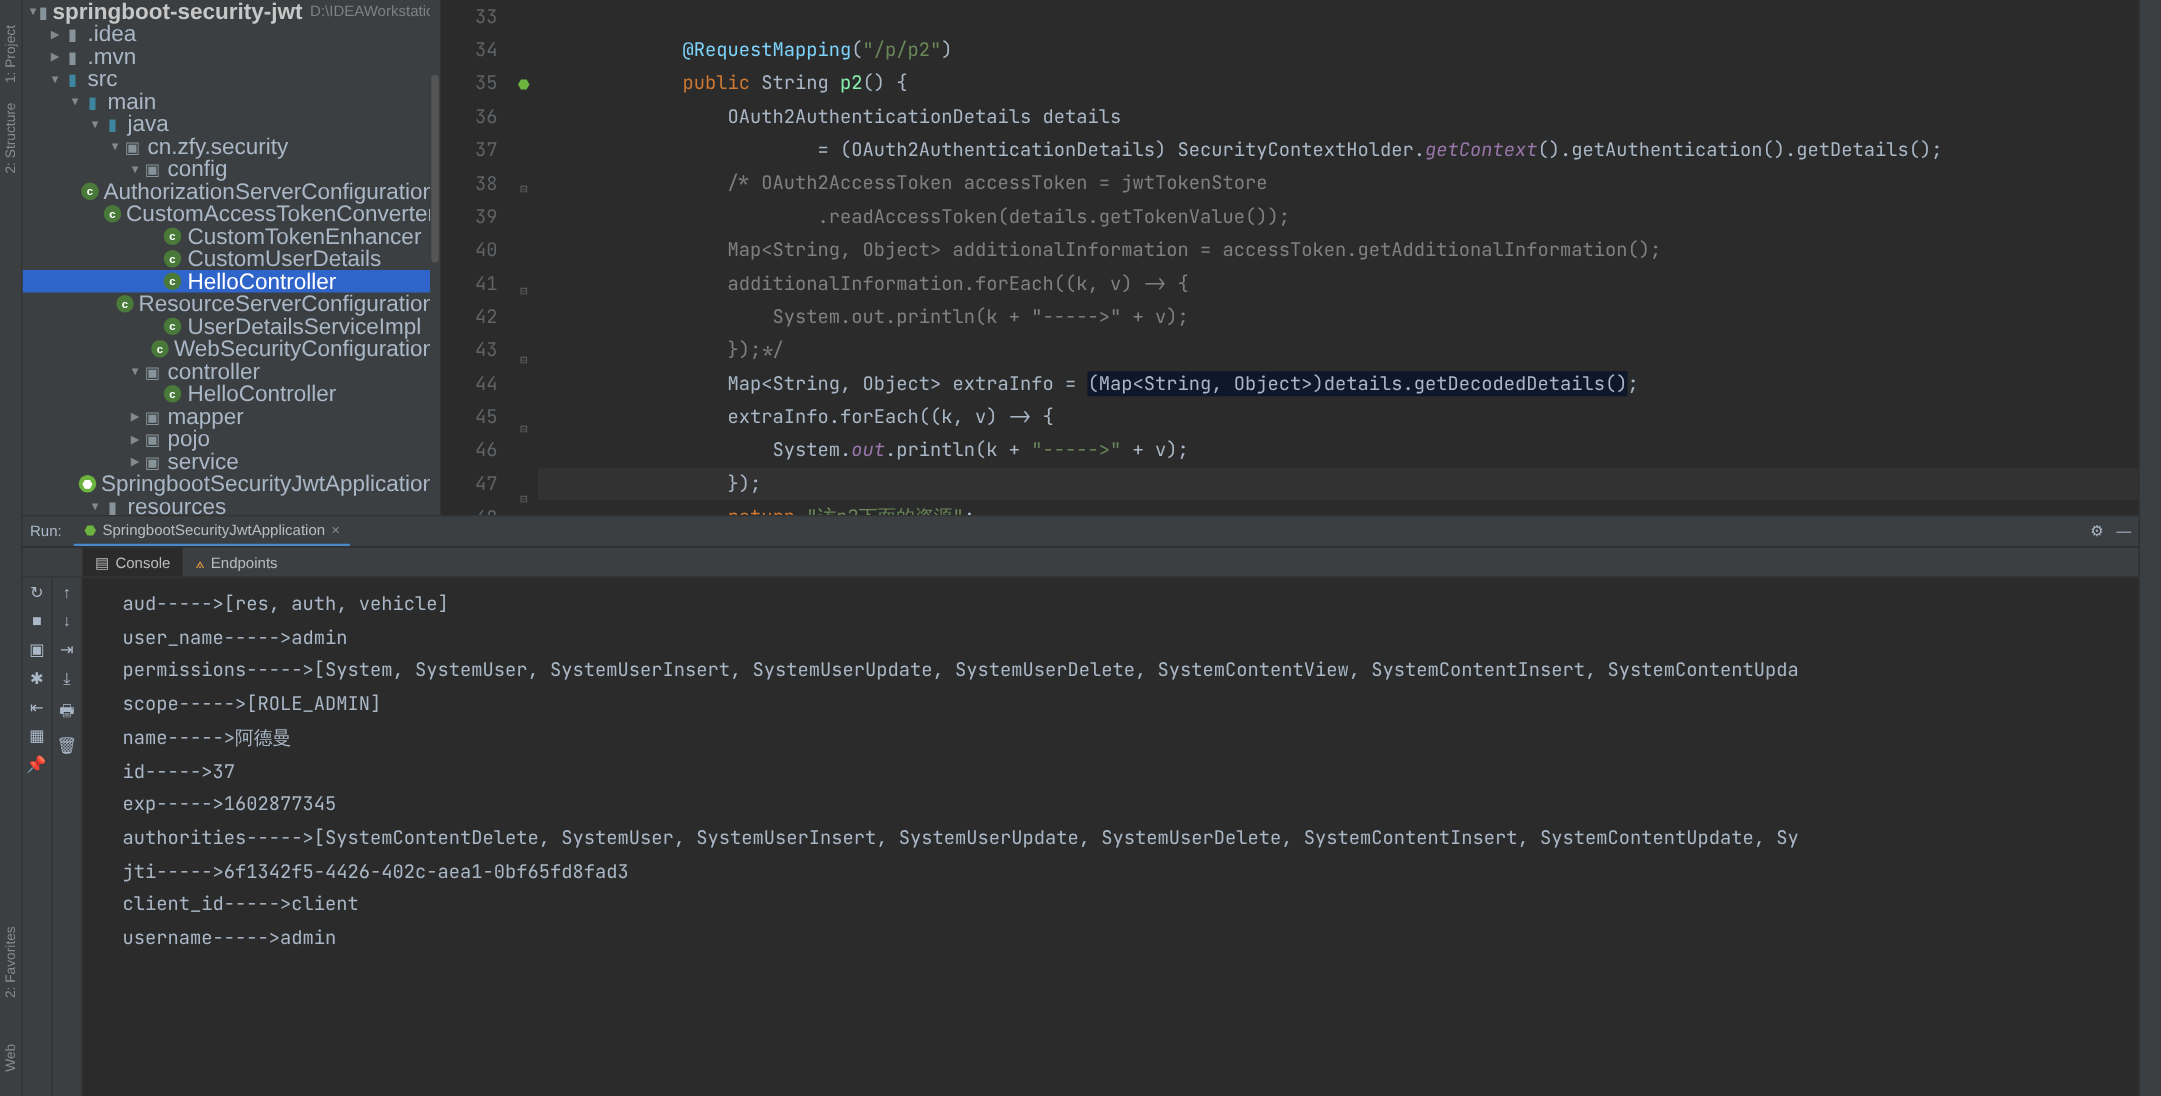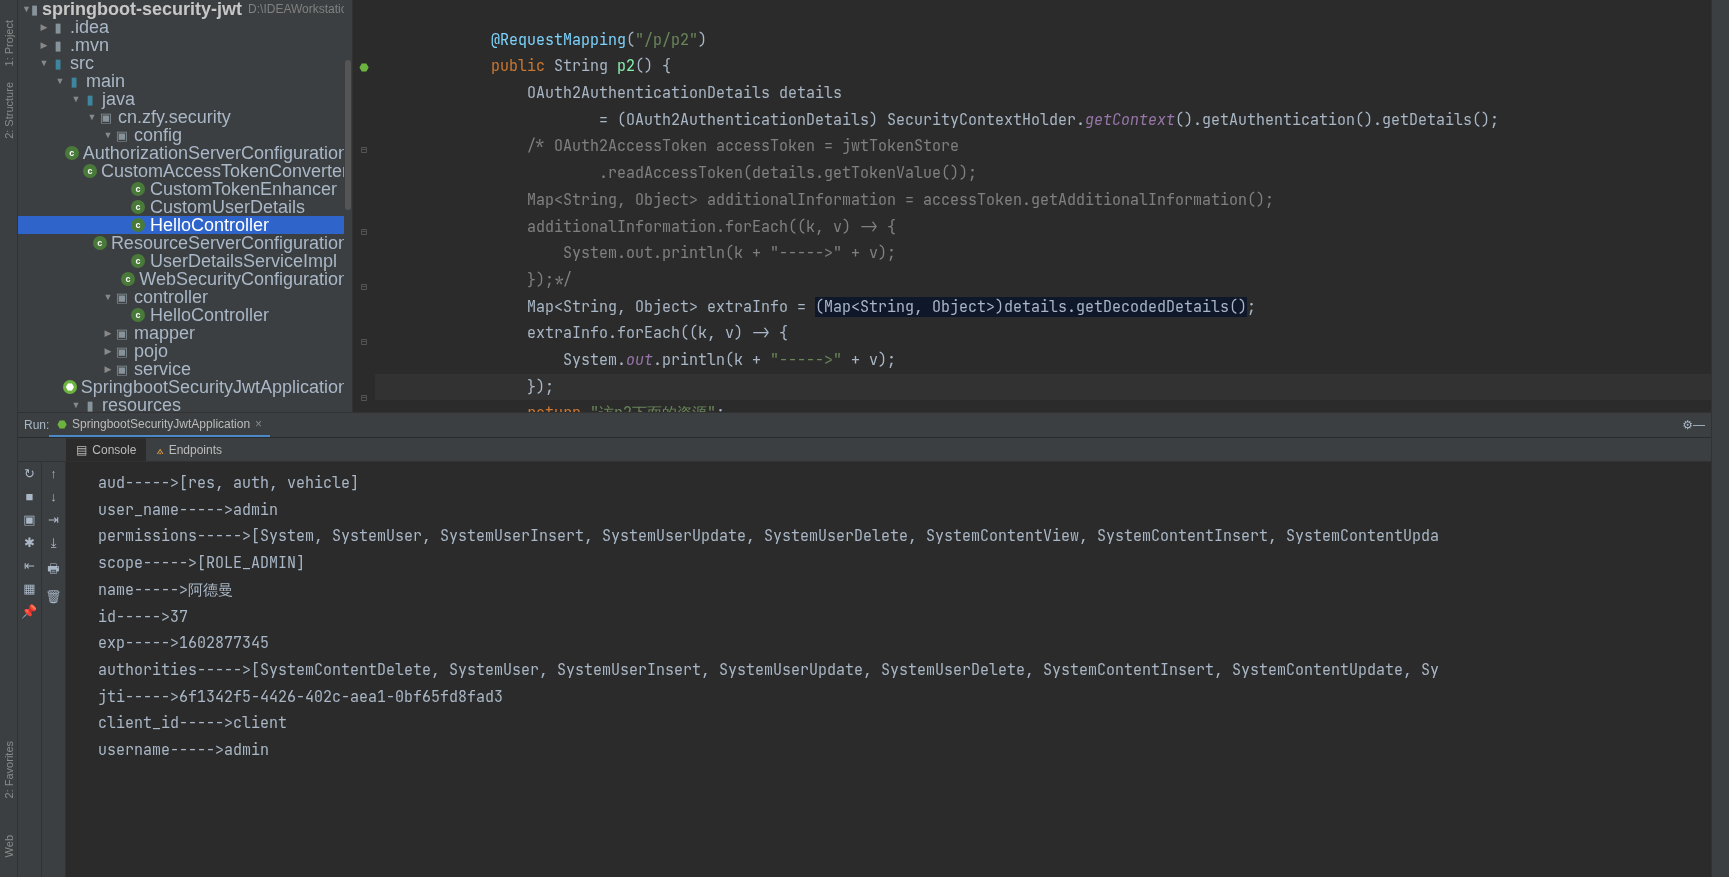--- a/index.html
+++ b/index.html
@@ -163,20 +163,21 @@
   display: flex;
   flex-direction: column;
   border-top: 1px solid #323232;
 }
 .run-header {
   height: 24px;
   background: #3c3f41;
   display: flex;
   align-items: center;
   padding: 0 6px;
+  gap: 10px;
   font-size: 12px;
 }
 .run-header .tab {
   display: flex;
   align-items: center;
   gap: 5px;
   padding: 0 8px;
   height: 24px;
   border-bottom: 2px solid #4a88c7;
   color: #bbbbbb;
@@ -450,20 +451,38 @@
               <span class="tree-label">resources</span>
             </div>
           </div>
       </div>
       <div class="tree-scrollbar">
         <div class="thumb"></div>
       </div>
     </div>
 
     <div class="editor">
+      <div class="gutter-nums" id="gutter-nums">
+          <div>33</div>
+          <div>34</div>
+          <div>35</div>
+          <div>36</div>
+          <div>37</div>
+          <div>38</div>
+          <div>39</div>
+          <div>40</div>
+          <div>41</div>
+          <div>42</div>
+          <div>43</div>
+          <div>44</div>
+          <div>45</div>
+          <div>46</div>
+          <div>47</div>
+          <div>48</div>
+        </div>
       <div class="gutter-icons" id="gutter-icons">
           <div>&nbsp;</div>
           <div>&nbsp;</div>
           <div><span class="spring">⬣</span></div>
           <div>&nbsp;</div>
           <div>&nbsp;</div>
           <div><span class="fold">⊟</span></div>
           <div>&nbsp;</div>
           <div>&nbsp;</div>
           <div><span class="fold">⊟</span></div>

